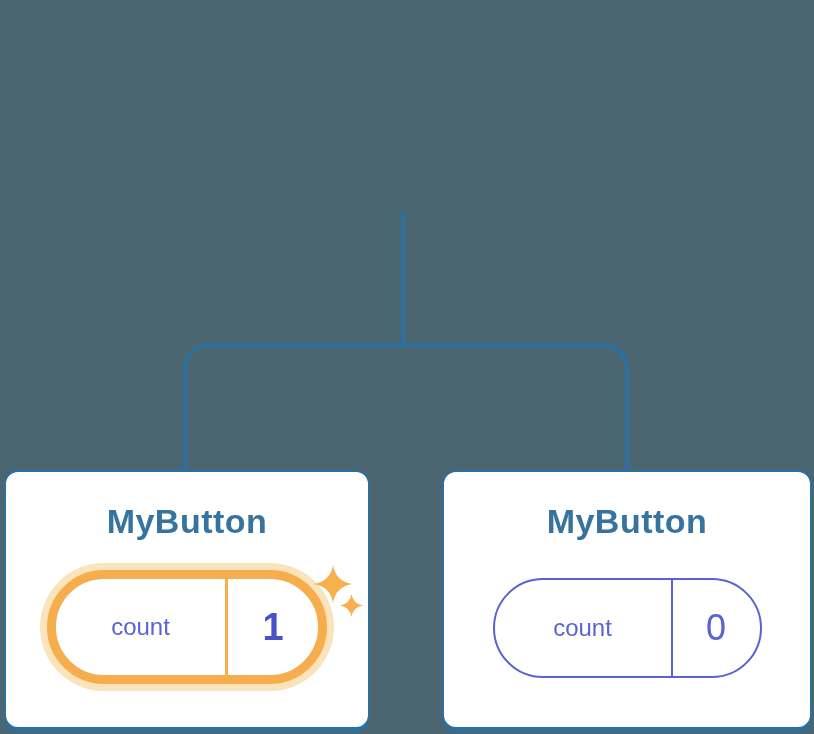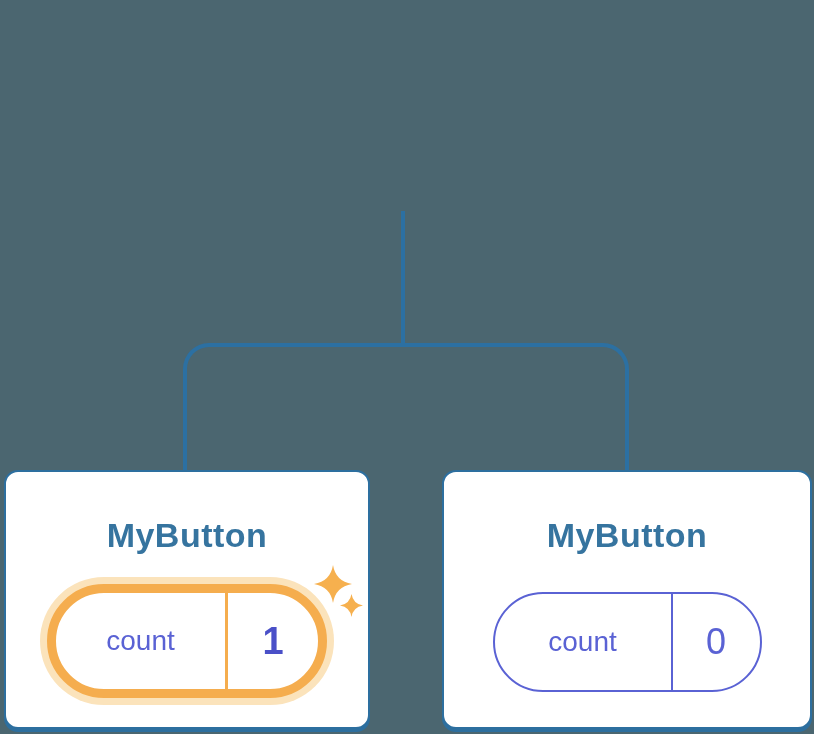--- a/index.html
+++ b/index.html
@@ -60,36 +60,36 @@
   .card-child-right{left:442px;top:470px;width:370px;height:259px;}
 
   .node-title{
     color:var(--title);
     font-size:34px;
     font-weight:600;
     line-height:34px;
     letter-spacing:.5px;
   }
   .card-child-left .node-title,
-  .card-child-right .node-title{margin-top:46px;}
+  .card-child-right .node-title{margin-top:32px;}
 
   
   .pill{
     display:flex;
     align-items:stretch;
     background:#fff;
     border-radius:999px;
     box-sizing:border-box;
   }
   .pill .cell{
     display:flex;align-items:center;justify-content:center;
   }
   .state-name{
     color:var(--indigo);
-    font-size:28px;
+    font-size:24px;
     line-height:1;
   }
   .state-value{
     color:var(--indigo);
     font-size:36px;
     line-height:1;
   }
 
   
   .pill-glow{

